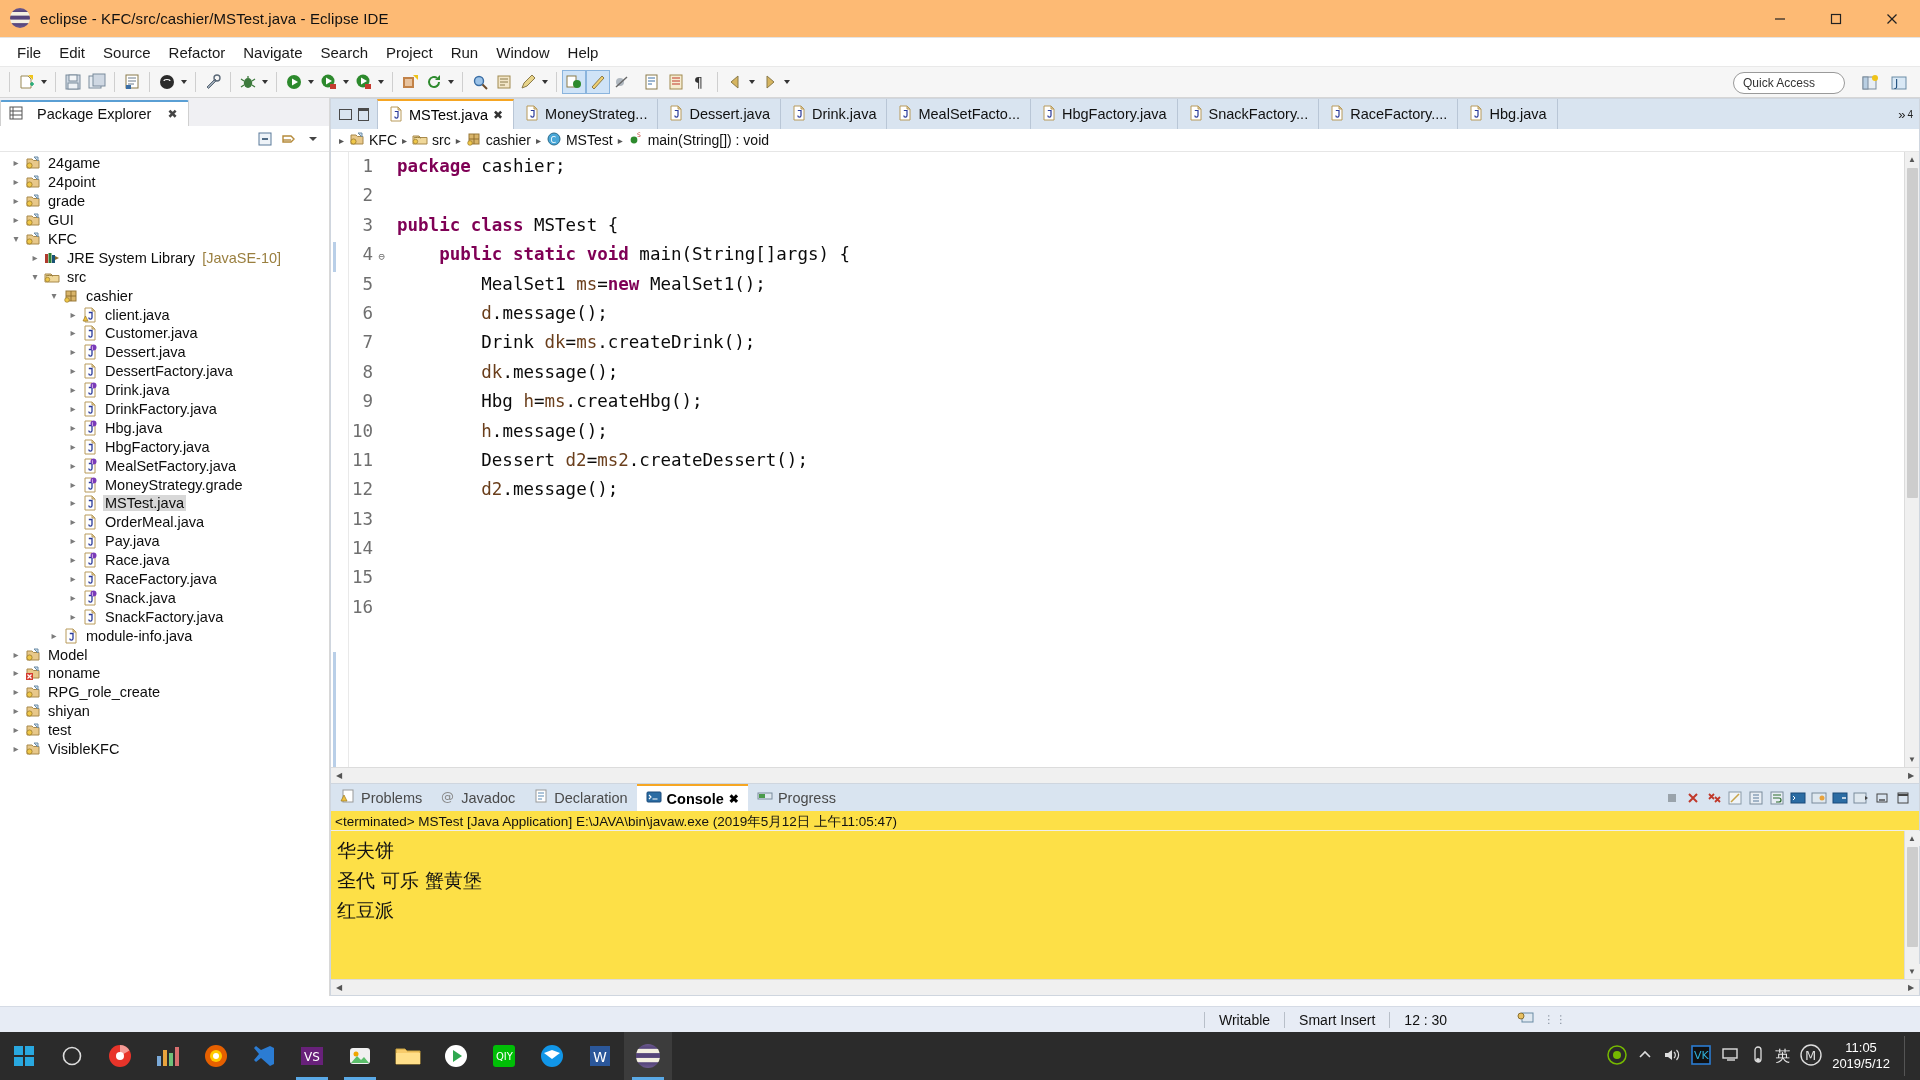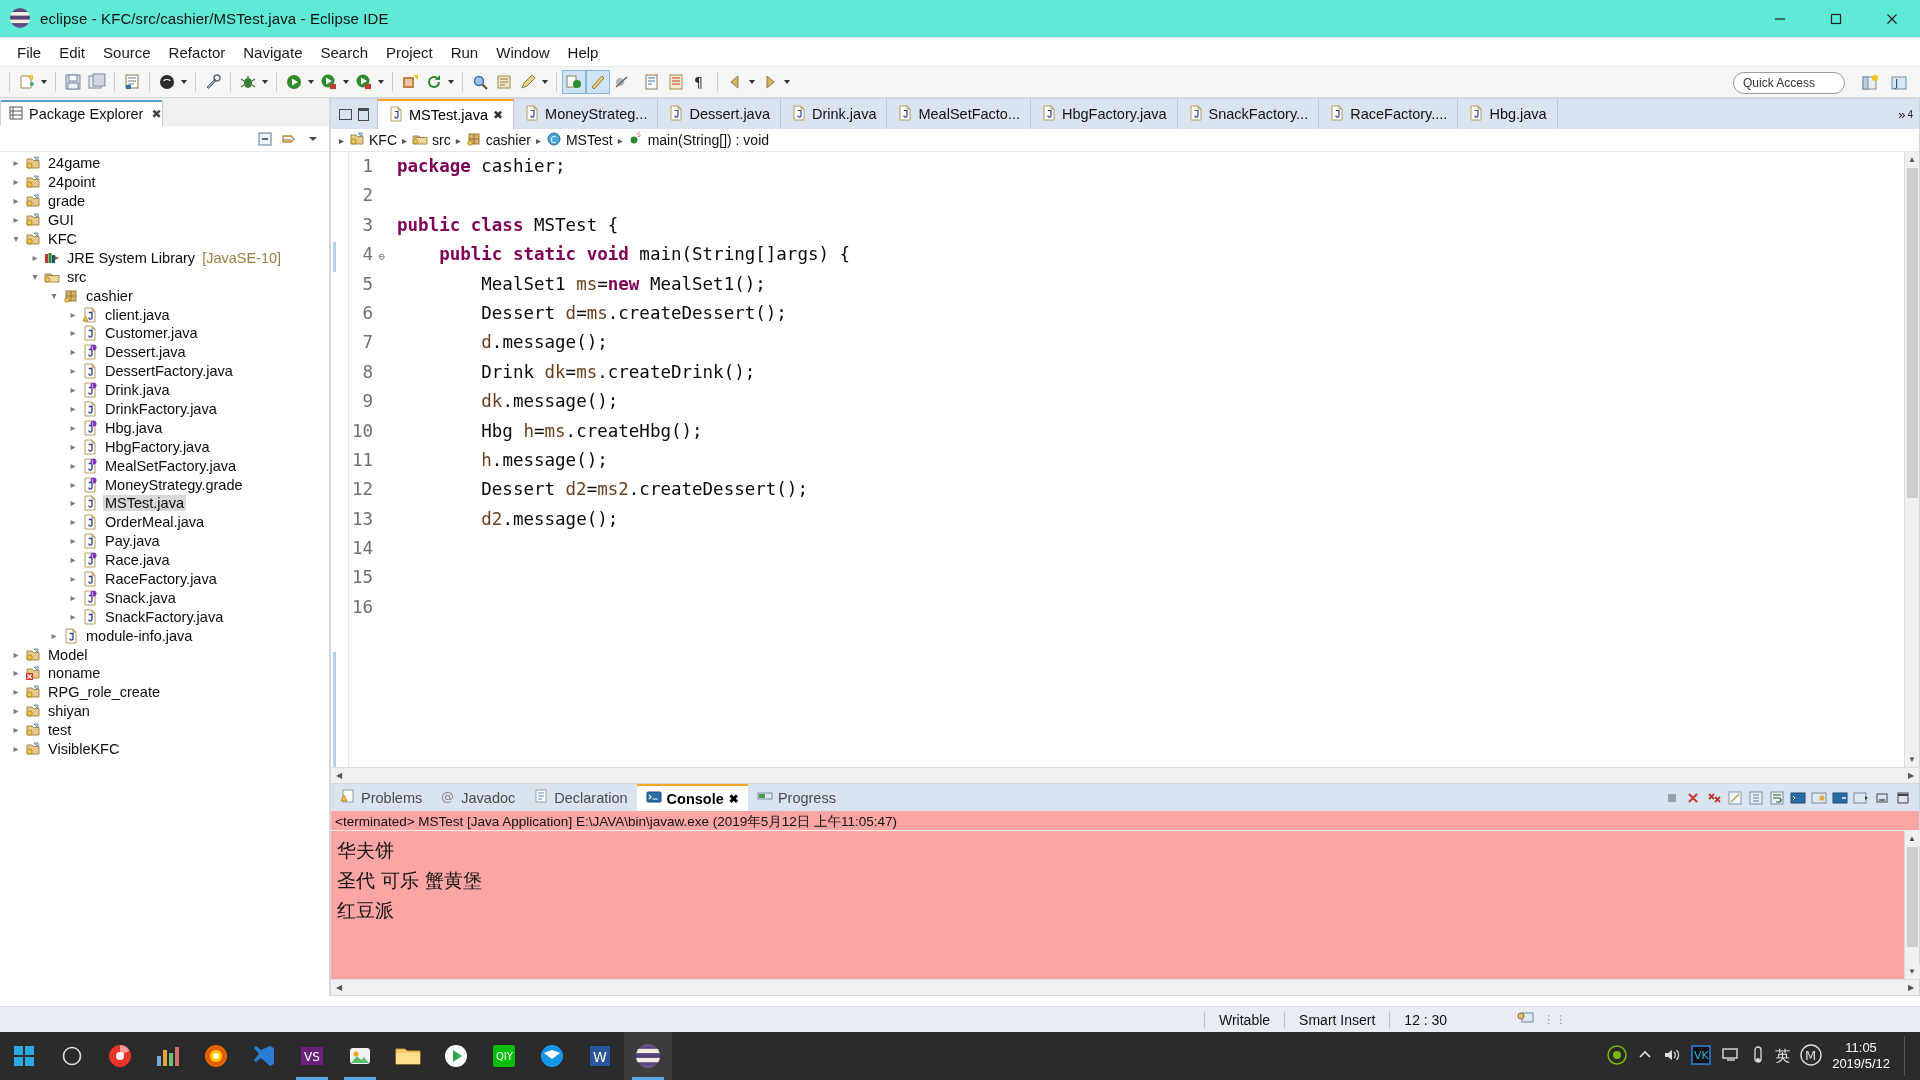--- a/index.html
+++ b/index.html
@@ -5,21 +5,21 @@
   * { box-sizing: border-box; margin: 0; padding: 0; }
   html, body {
     width: 1920px; height: 1080px;
     font-family: "Liberation Sans", sans-serif;
     overflow: hidden; background: #f0f0f0;
   }
   .app { width:1920px; height:1080px; position:relative; display:flex; flex-direction:column; background:#fff; }
 
   
   .titlebar {
-    height:38px; background:#5eead4; display:flex; align-items:center;
+    height:38px; background:#fdba74; display:flex; align-items:center;
     border-bottom:1px solid #e4e4e4; flex:none;
   }
   .tb-icon { width:22px; height:22px; margin-left:10px; margin-right:8px; position:relative; }
   .ecl-logo {
     width:20px;height:20px;border-radius:50%;
     background: linear-gradient(180deg,#6d5a8e 0%,#55447a 18%,#f3efe0 22%,#f3efe0 36%,#55447a 40%,#55447a 56%,#f3efe0 60%,#f3efe0 74%,#55447a 78%,#6d5a8e 100%);
   }
   .tb-title { font-size:15px; color:#111; letter-spacing:0.1px; }
   .tb-spacer { flex:1; }
   .tb-btn { width:56px;height:38px;display:flex;align-items:center;justify-content:center;color:#222;font-size:16px; }
@@ -47,22 +47,22 @@
   .persp { position:absolute; right:8px; top:5px; display:flex; gap:3px; }
   .persp-b { width:26px;height:22px;display:flex;align-items:center;justify-content:center; }
 
   
   .body { flex:1; display:flex; min-height:0; background:#f0f0f0; }
 
   
   .pkgpane { width:330px; flex:none; display:flex; flex-direction:column; background:#fff; border-right:1px solid #d8d8d8; }
   .pkg-tabrow { height:28px; display:flex; align-items:flex-end; background:#f0f0f3; position:relative; }
   .pkg-tab {
-    height:26px; background:#fff; display:flex;align-items:center; gap:6px;
-    padding:0 0 0 8px; font-size:14.5px; color:#111;
+    height:26px; background:#fff; display:flex;align-items:center; gap:14px;
+    padding:0 10px 0 8px; font-size:14.5px; color:#111;
     border:1px solid #d0d0d0; border-bottom:none; border-top:2px solid #5a9fd4;
     border-radius:2px 2px 0 0;
   }
   .pkg-tab .x { font-size:12px; color:#444; margin-left:2px; }
   .pkg-toolrow { height:26px; background:#fff; display:flex; align-items:center; justify-content:flex-end; padding-right:6px; gap:4px; border-bottom:1px solid #e6e6e6;}
   .pkg-toolrow .pb { width:20px;height:20px;display:flex;align-items:center;justify-content:center; }
   .tree { flex:1; overflow:hidden; padding-top:2px; background:#fff; }
   .trow { height:18.9px; display:flex; align-items:center; font-size:14.5px; color:#0d0d0d; white-space:nowrap; }
   .tw { width:16px;height:16px;flex:none;display:flex;align-items:center;justify-content:center; }
   .arrow { color:#7b7b7b; font-size:10px; line-height:1; }
@@ -105,21 +105,21 @@
   .hl-line { background:#e8f2fe; }
   .caret-bar { display:inline-block;width:1px;height:20px;background:#000;vertical-align:-4px; }
   .vscroll { width:15px; background:#f0f0f0; border-left:1px solid #dcdcdc; flex:none; position:relative; display:flex;flex-direction:column;justify-content:space-between;align-items:center;}
   .vthumb { position:absolute; left:2px; width:11px; background:#cdcdcd; border-radius:1px;}
   .sbar-arrow { width:15px;height:15px;display:flex;align-items:center;justify-content:center;font-size:8px;color:#555;background:#f0f0f0;}
   .hscrollrow { height:16px; background:#f0f0f0; display:flex; align-items:center; border-top:1px solid #dcdcdc; flex:none;}
   .hsb-arrow { width:16px;height:15px;display:flex;align-items:center;justify-content:center;font-size:8px;color:#555; }
   .hsb-track { flex:1; }
 
   
-  .ed-bottom { height:212px; flex:none; display:flex; flex-direction:column; border:1px solid #cfd6df; border-top:none; background:#fca5a5; }
+  .ed-bottom { height:212px; flex:none; display:flex; flex-direction:column; border:1px solid #cfd6df; border-top:none; background:#fde047; }
   .ctabrow { height:27px; background:#d9e4f0; display:flex; align-items:stretch; flex:none; }
   .ctab { display:flex;align-items:center;gap:5px;padding:0 9px;font-size:14.5px;color:#4a4a4a; }
   .ctab.active { background:#fff; color:#000; border-top:2px solid #f6a623; }
   .ctab .x { font-size:12px; }
   .ctools { margin-left:auto; display:flex;align-items:center;gap:1px;padding:0 6px; }
   .ctool { width:20px;height:20px;display:flex;align-items:center;justify-content:center; }
   .cterm { height:20px; font-size:13.5px; color:#111; padding:2px 0 0 4px; border-bottom:1px solid #eee; flex:none;}
   .coutwrap { flex:1; display:flex; min-height:0; }
   .cout { flex:1; padding:4px 0 0 6px; font-size:19px; color:#111; font-family:"DejaVu Sans", sans-serif; line-height:30px;}
   .chrow { height:16px; background:#f0f0f0; display:flex;align-items:center; border-top:1px solid #dcdcdc; flex:none; }
@@ -988,21 +988,20 @@
               <div class="gl"><span>14</span><span class="fold"></span></div>
               <div class="gl"><span>15</span><span class="fold"></span></div>
               <div class="gl"><span>16</span><span class="fold"></span></div>
             </div>
           <div class="code" id="code">
               <div class="cl"><span class="kw">package </span><span>cashier;</span></div>
               <div class="cl">&nbsp;</div>
               <div class="cl"><span class="kw">public class </span><span>MSTest {</span></div>
               <div class="cl"><span>    </span><span class="kw">public static void </span><span>main(String[]args) {</span></div>
               <div class="cl"><span>        MealSet1 </span><span class="var">ms</span><span>=</span><span class="kw">new </span><span>MealSet1();</span></div>
-              <div class="cl"><span>        Dessert </span><span class="var">d</span><span>=</span><span class="var">ms</span><span>.createDessert();</span></div>
               <div class="cl"><span>        </span><span class="var">d</span><span>.message();</span></div>
               <div class="cl"><span>        Drink </span><span class="var">dk</span><span>=</span><span class="var">ms</span><span>.createDrink();</span></div>
               <div class="cl"><span>        </span><span class="var">dk</span><span>.message();</span></div>
               <div class="cl"><span>        Hbg </span><span class="var">h</span><span>=</span><span class="var">ms</span><span>.createHbg();</span></div>
               <div class="cl"><span>        </span><span class="var">h</span><span>.message();</span></div>
               <div class="cl"><span>        Dessert </span><span class="var">d2</span><span>=</span><span class="var">ms2</span><span>.createDessert();</span></div>
               <div class="cl"><span>        </span><span class="var">d2</span><span>.message();</span></div>
             </div>
           <div class="vscroll">
             <div class="sbar-arrow">▲</div>

